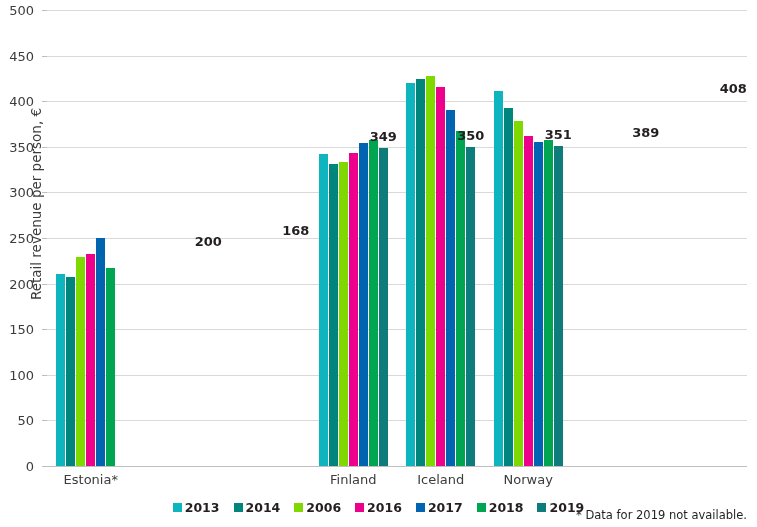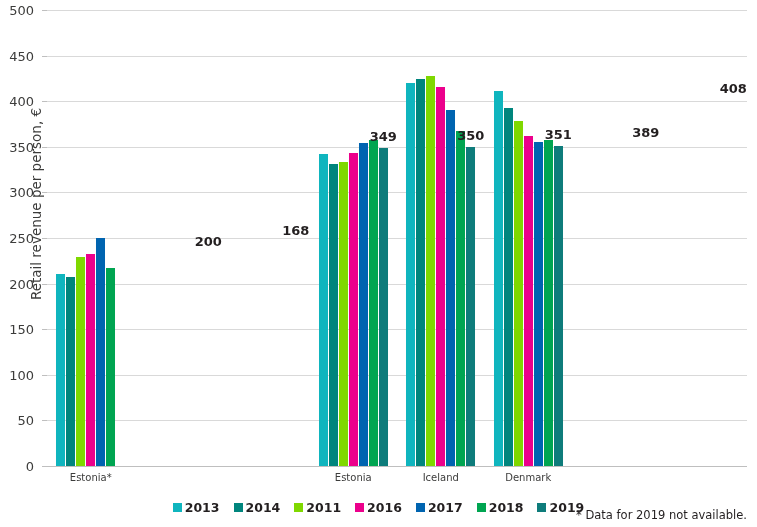--- a/index.html
+++ b/index.html
@@ -91,21 +91,21 @@
   }
   .bar {
     width: 9px;
     flex: 0 0 9px;
   }
   .group-label {
     position: absolute;
     top: 462px;
     left: 50%;
     transform: translateX(-50%);
-    font-size: 10px;
+    font-size: 13px;
     color: #3c3c3b;
     white-space: nowrap;
   }
   .value-label {
     position: absolute;
     font-size: 13px;
     font-weight: bold;
     color: #231f20;
     white-space: nowrap;
     transform: translate(-50%, -100%);
@@ -202,21 +202,21 @@
       <div class="group" style="left: 262.5px; width: 87.5px;">
         <div class="bars">
           <div class="bar" title="Finland 2013: 342" style="height: 311.904px; background: rgb(15, 181, 190);"></div>
           <div class="bar" title="Finland 2014: 331" style="height: 301.872px; background: rgb(0, 133, 125);"></div>
           <div class="bar" title="Finland 2015: 333" style="height: 303.696px; background: rgb(127, 216, 0);"></div>
           <div class="bar" title="Finland 2016: 343" style="height: 312.816px; background: rgb(236, 0, 140);"></div>
           <div class="bar" title="Finland 2017: 354" style="height: 322.848px; background: rgb(0, 100, 176);"></div>
           <div class="bar" title="Finland 2018: 357" style="height: 325.584px; background: rgb(0, 165, 81);"></div>
           <div class="bar" title="Finland 2019: 349" style="height: 318.288px; background: rgb(14, 124, 123);"></div>
         </div>
-        <div class="group-label">Estonia</div>
+        <div class="group-label">Finland</div>
       </div>
       <div class="group" style="left: 350px; width: 87.5px;">
         <div class="bars">
           <div class="bar" title="Iceland 2013: 420" style="height: 383.04px; background: rgb(15, 181, 190);"></div>
           <div class="bar" title="Iceland 2014: 424" style="height: 386.688px; background: rgb(0, 133, 125);"></div>
           <div class="bar" title="Iceland 2015: 428" style="height: 390.336px; background: rgb(127, 216, 0);"></div>
           <div class="bar" title="Iceland 2016: 416" style="height: 379.392px; background: rgb(236, 0, 140);"></div>
           <div class="bar" title="Iceland 2017: 390" style="height: 355.68px; background: rgb(0, 100, 176);"></div>
           <div class="bar" title="Iceland 2018: 367" style="height: 334.704px; background: rgb(0, 165, 81);"></div>
           <div class="bar" title="Iceland 2019: 350" style="height: 319.2px; background: rgb(14, 124, 123);"></div>
@@ -226,21 +226,21 @@
       <div class="group" style="left: 437.5px; width: 87.5px;">
         <div class="bars">
           <div class="bar" title="Denmark 2013: 411" style="height: 374.832px; background: rgb(15, 181, 190);"></div>
           <div class="bar" title="Denmark 2014: 393" style="height: 358.416px; background: rgb(0, 133, 125);"></div>
           <div class="bar" title="Denmark 2015: 378" style="height: 344.736px; background: rgb(127, 216, 0);"></div>
           <div class="bar" title="Denmark 2016: 362" style="height: 330.144px; background: rgb(236, 0, 140);"></div>
           <div class="bar" title="Denmark 2017: 355" style="height: 323.76px; background: rgb(0, 100, 176);"></div>
           <div class="bar" title="Denmark 2018: 357" style="height: 325.584px; background: rgb(0, 165, 81);"></div>
           <div class="bar" title="Denmark 2019: 351" style="height: 320.112px; background: rgb(14, 124, 123);"></div>
         </div>
-        <div class="group-label">Denmark</div>
+        <div class="group-label">Norway</div>
       </div>
       <div class="value-label" style="left: 161.25px; top: 238.592px;">200</div>
       <div class="value-label" style="left: 248.75px; top: 227.648px;">168</div>
       <div class="value-label" style="left: 336.25px; top: 133.712px;">349</div>
       <div class="value-label" style="left: 423.75px; top: 132.8px;">350</div>
       <div class="value-label" style="left: 511.25px; top: 131.888px;">351</div>
       <div class="value-label" style="left: 598.75px; top: 130.064px;">389</div>
       <div class="value-label" style="left: 686.25px; top: 86px;">408</div>
     </div>
 
@@ -248,21 +248,21 @@
       <div class="legend-item">
         <span class="legend-swatch" style="background: rgb(15, 181, 190);"></span>
         <span>2013</span>
       </div>
       <div class="legend-item">
         <span class="legend-swatch" style="background: rgb(0, 133, 125);"></span>
         <span>2014</span>
       </div>
       <div class="legend-item">
         <span class="legend-swatch" style="background: rgb(127, 216, 0);"></span>
-        <span>2011</span>
+        <span>2006</span>
       </div>
       <div class="legend-item">
         <span class="legend-swatch" style="background: rgb(236, 0, 140);"></span>
         <span>2016</span>
       </div>
       <div class="legend-item">
         <span class="legend-swatch" style="background: rgb(0, 100, 176);"></span>
         <span>2017</span>
       </div>
       <div class="legend-item">

